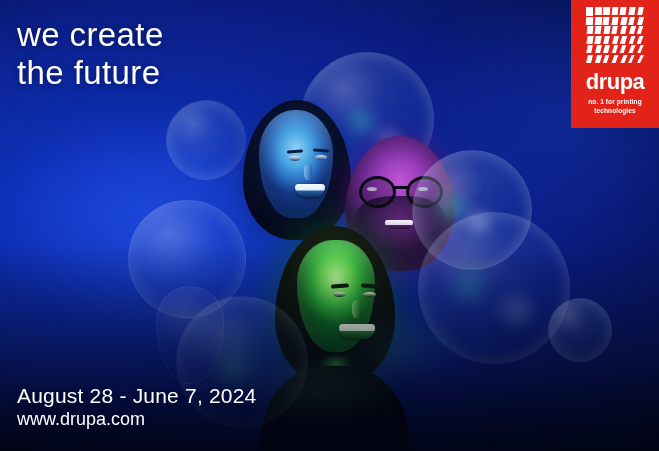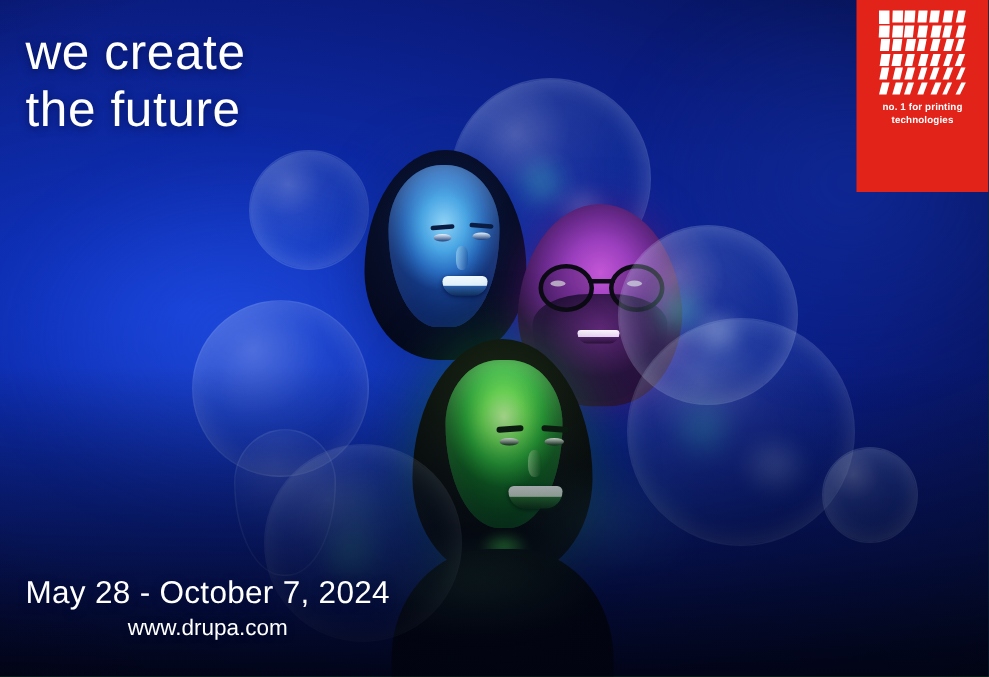--- a/index.html
+++ b/index.html
@@ -161,22 +161,22 @@
     text-shadow:0 1px 6px rgba(0,10,50,.55);
     white-space:pre;
   }
 
   
   .info{position:absolute;left:17px;bottom:22px;color:#fff;}
   .info .dates{font-size:21px;line-height:26px;letter-spacing:.2px;
     text-shadow:0 1px 6px rgba(0,10,50,.6);}
   .info .city{font-size:13px;line-height:20px;margin-top:6px;
     text-shadow:0 1px 5px rgba(0,10,50,.6);}
-  .info .url{font-size:15px;line-height:20px;
-    text-shadow:0 1px 5px rgba(0,10,50,.6);text-align:center;}
+  .info .url{font-size:18px;line-height:20px;
+    text-shadow:0 1px 5px rgba(0,10,50,.6);}
 
   
   .logo{
     position:absolute;left:571px;top:0;width:88px;height:128px;
     background:#e2231a;
     display:flex;flex-direction:column;align-items:center;
     padding-top:7px;box-sizing:border-box;
   }
   .logo-grid{
     width:58px;height:56px;
@@ -285,21 +285,21 @@
                 radial-gradient(closest-side at 70% 38%, rgba(90,210,200,.30), rgba(90,210,200,0) 70%);
               filter:blur(7px);"></div>
 
   <div class="bg-dark-bottom"></div>
   <div class="bg-vignette"></div>
 
   <div class="headline">we create
 the future</div>
 
   <div class="info">
-    <div class="dates">May 28 - October 7, 2024</div>
+    <div class="dates">August 28 - June 7, 2024</div>
     <div class="url">www.drupa.com</div>
   </div>
 
   <div class="logo">
     <div class="logo-grid" id="logo-grid">
         <i style="width: 100%; height: 100%; margin: 0px auto; transform: skewX(0deg);"></i>
         <i style="width: 95.35%; height: 99.4%; margin: 0px auto; transform: skewX(-1.95deg);"></i>
         <i style="width: 90.7%; height: 98.8%; margin: 0px auto; transform: skewX(-3.9deg);"></i>
         <i style="width: 86.05%; height: 98.2%; margin: 0px auto; transform: skewX(-5.85deg);"></i>
         <i style="width: 81.4%; height: 97.6%; margin: 0px auto; transform: skewX(-7.8deg);"></i>
@@ -334,19 +334,20 @@
         <i style="width: 49.47%; height: 93.48%; margin: 0px auto; transform: skewX(-21.19deg);"></i>
         <i style="width: 44.82%; height: 92.88%; margin: 0px auto; transform: skewX(-23.14deg);"></i>
         <i style="width: 65.9%; height: 95.6%; margin: 0px auto; transform: skewX(-14.3deg);"></i>
         <i style="width: 61.25%; height: 95%; margin: 0px auto; transform: skewX(-16.25deg);"></i>
         <i style="width: 56.6%; height: 94.4%; margin: 0px auto; transform: skewX(-18.2deg);"></i>
         <i style="width: 51.95%; height: 93.8%; margin: 0px auto; transform: skewX(-20.15deg);"></i>
         <i style="width: 47.3%; height: 93.2%; margin: 0px auto; transform: skewX(-22.1deg);"></i>
         <i style="width: 42.65%; height: 92.6%; margin: 0px auto; transform: skewX(-24.05deg);"></i>
         <i style="width: 38%; height: 92%; margin: 0px auto; transform: skewX(-26deg);"></i>
       </div>
+    <div class="logo-word">drupa</div>
     <div class="logo-tag">
       <div>no. 1 for printing</div>
       <div>technologies</div>
     </div>
   </div>
 
 </div>
 
 </body></html>

